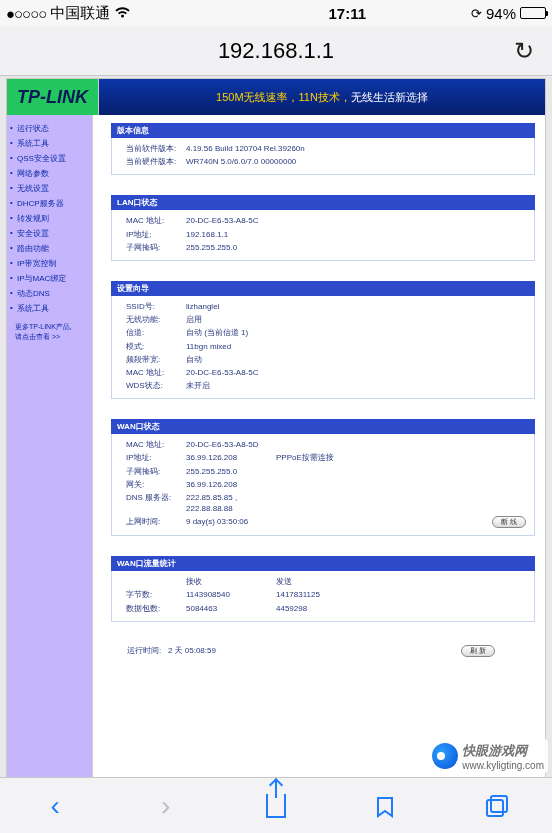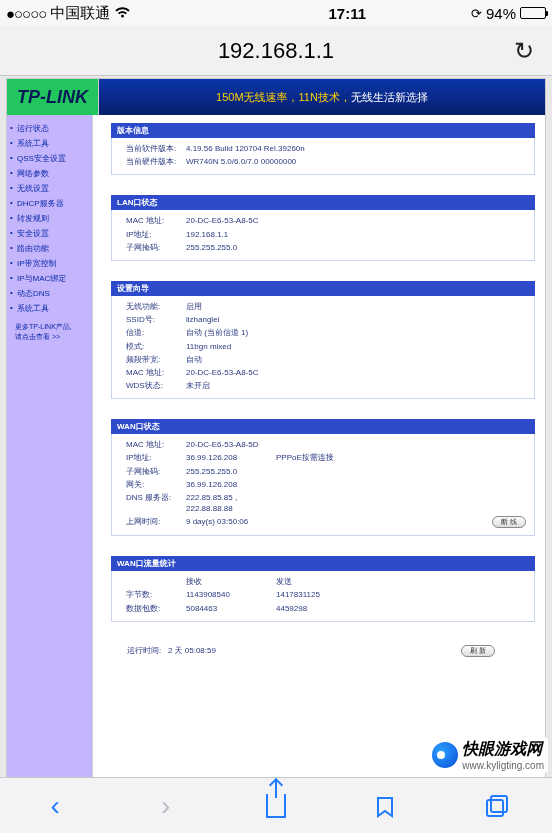--- a/index.html
+++ b/index.html
@@ -41,21 +41,21 @@
   .bb-icon{width:30px;height:30px;display:flex;align-items:center;justify-content:center}
   .chev{font-size:28px;font-weight:300}
   .chev.blue{color:#1f7cff}
   .chev.gray{color:#bcbcc0}
   .share-box{width:20px;height:24px;border:2px solid #1f7cff;border-top:none;position:relative}
   .share-box:before{content:"";position:absolute;left:50%;top:-14px;width:2px;height:18px;background:#1f7cff;transform:translateX(-50%)}
   .share-box:after{content:"";position:absolute;left:50%;top:-14px;border-left:2px solid #1f7cff;border-top:2px solid #1f7cff;width:8px;height:8px;transform:translateX(-50%) rotate(45deg)}
   .watermark{position:absolute;right:4px;bottom:60px;display:flex;align-items:center;gap:4px;background:rgba(255,255,255,.9);padding:2px 4px;border-radius:4px}
   .wm-icon{width:26px;height:26px;border-radius:50%;background:radial-gradient(circle at 35% 35%,#2aa0ff,#0b4fd6);position:relative}
   .wm-icon:after{content:"";position:absolute;width:8px;height:8px;border-radius:50%;background:#fff;left:5px;top:9px}
-  .wm-text{font-size:16px;font-weight:800;font-style:italic;color:#000000}
+  .wm-text{font-size:13px;font-weight:800;font-style:italic;color:#737373}
   .wm-sub{font-size:10px;color:#666;display:block;font-weight:400;font-style:normal}
   .lock{font-size:13px}
 </style>
 </head>
 <body>
 
 <div class="status-bar">
   <div class="sb-left">
     <span class="dots">●○○○○</span>
     <span>中国联通</span>
@@ -136,26 +136,26 @@
               <div class="row">
                 <span class="lbl">子网掩码:</span>
                 <span class="val">255.255.255.0</span>
               </div>
             </div>
           </div>
         <div class="panel">
             <div class="panel-h">设置向导</div>
             <div class="panel-b" id="p-wifi">
               <div class="row">
+                <span class="lbl">SSID号:</span>
+                <span class="val">lizhanglei</span>
+              </div>
+              <div class="row">
                 <span class="lbl">无线功能:</span>
                 <span class="val">启用</span>
-              </div>
-              <div class="row">
-                <span class="lbl">SSID号:</span>
-                <span class="val">lizhanglei</span>
               </div>
               <div class="row">
                 <span class="lbl">信道:</span>
                 <span class="val">自动 (当前信道 1)</span>
               </div>
               <div class="row">
                 <span class="lbl">模式:</span>
                 <span class="val">11bgn mixed</span>
               </div>
               <div class="row">

